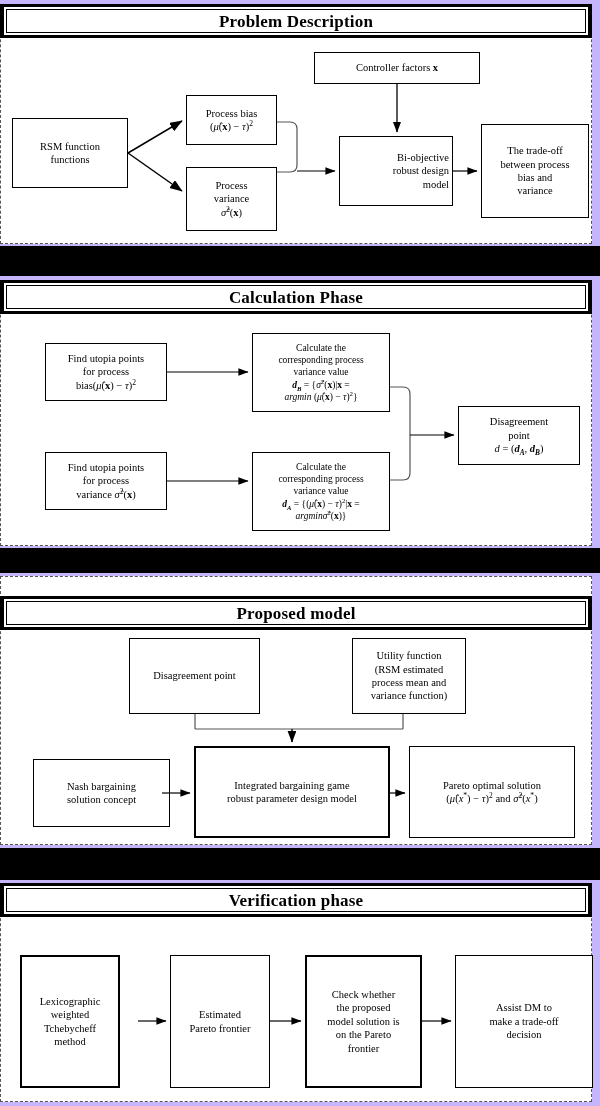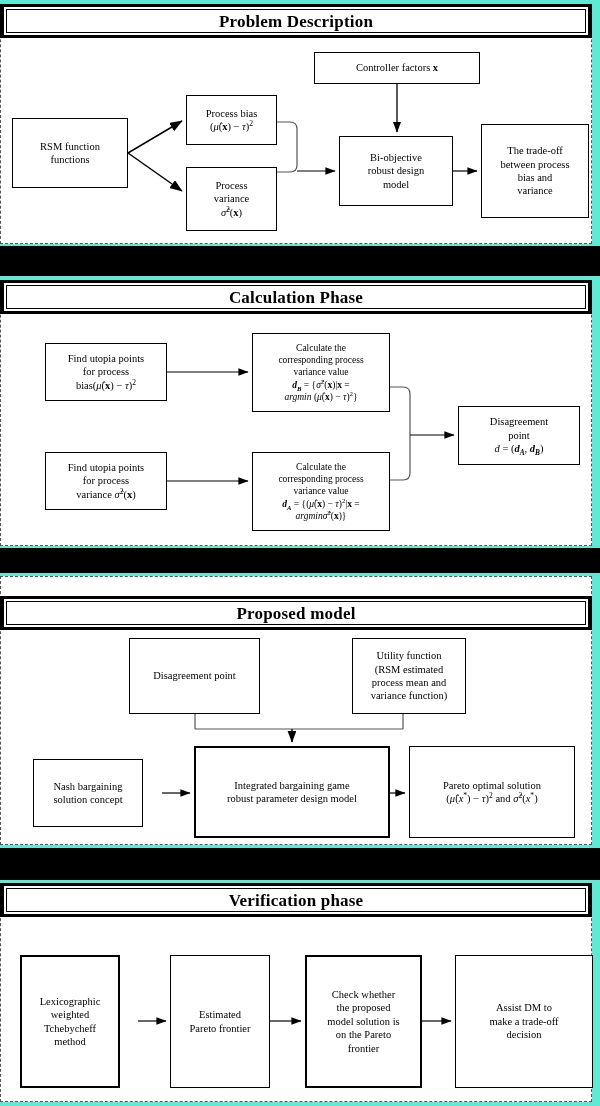--- a/index.html
+++ b/index.html
@@ -15,21 +15,21 @@
     color: #000000;
     overflow: hidden;
     position: relative;
   }
 
   
   #page {
     position: relative;
     width: 600px;
     height: 1106px;
-    background: #5eead4;
+    background: #c4b5fd;
   }
 
   
   .band {
     position: absolute;
     left: 0;
     width: 600px;
     background: #000000;
   }
   .section-body {
@@ -144,21 +144,21 @@
       </span>
     </span>
   </div>
 
   <div class="node" style="left:314px; top:52px; width:166px; height:32px;">
     <span class="lines">
       <span class="ln">Controller factors <b>x</b></span>
     </span>
   </div>
 
-  <div class="node" style="left:339px; top:136px; width:114px; height:70px;">
+  <div class="node" style="left:339px; top:136px; width:114px; height:70px;text-align:right;">
     <span class="lines">
       <span class="ln">Bi-objective</span>
       <span class="ln">robust design</span>
       <span class="ln">model</span>
     </span>
   </div>
 
   <div class="node" style="left:481px; top:124px; width:108px; height:94px;">
     <span class="lines">
       <span class="ln">The trade-off</span>
@@ -285,21 +285,21 @@
 
   <div class="node" style="left:352px; top:638px; width:114px; height:76px;">
     <span class="lines">
       <span class="ln">Utility  function</span>
       <span class="ln">(RSM estimated</span>
       <span class="ln">process mean and</span>
       <span class="ln">variance function)</span>
     </span>
   </div>
 
-  <div class="node" style="left:33px; top:759px; width:110px; height:68px;">
+  <div class="node" style="left:33px; top:759px; width:137px; height:68px;">
     <span class="lines">
       <span class="ln">Nash bargaining</span>
       <span class="ln">solution concept</span>
     </span>
   </div>
 
   <div class="node" style="left:194px; top:746px; width:196px; height:92px; border-width:2.2px;">
     <span class="lines">
       <span class="ln">Integrated bargaining game</span>
       <span class="ln">robust parameter design model</span>

